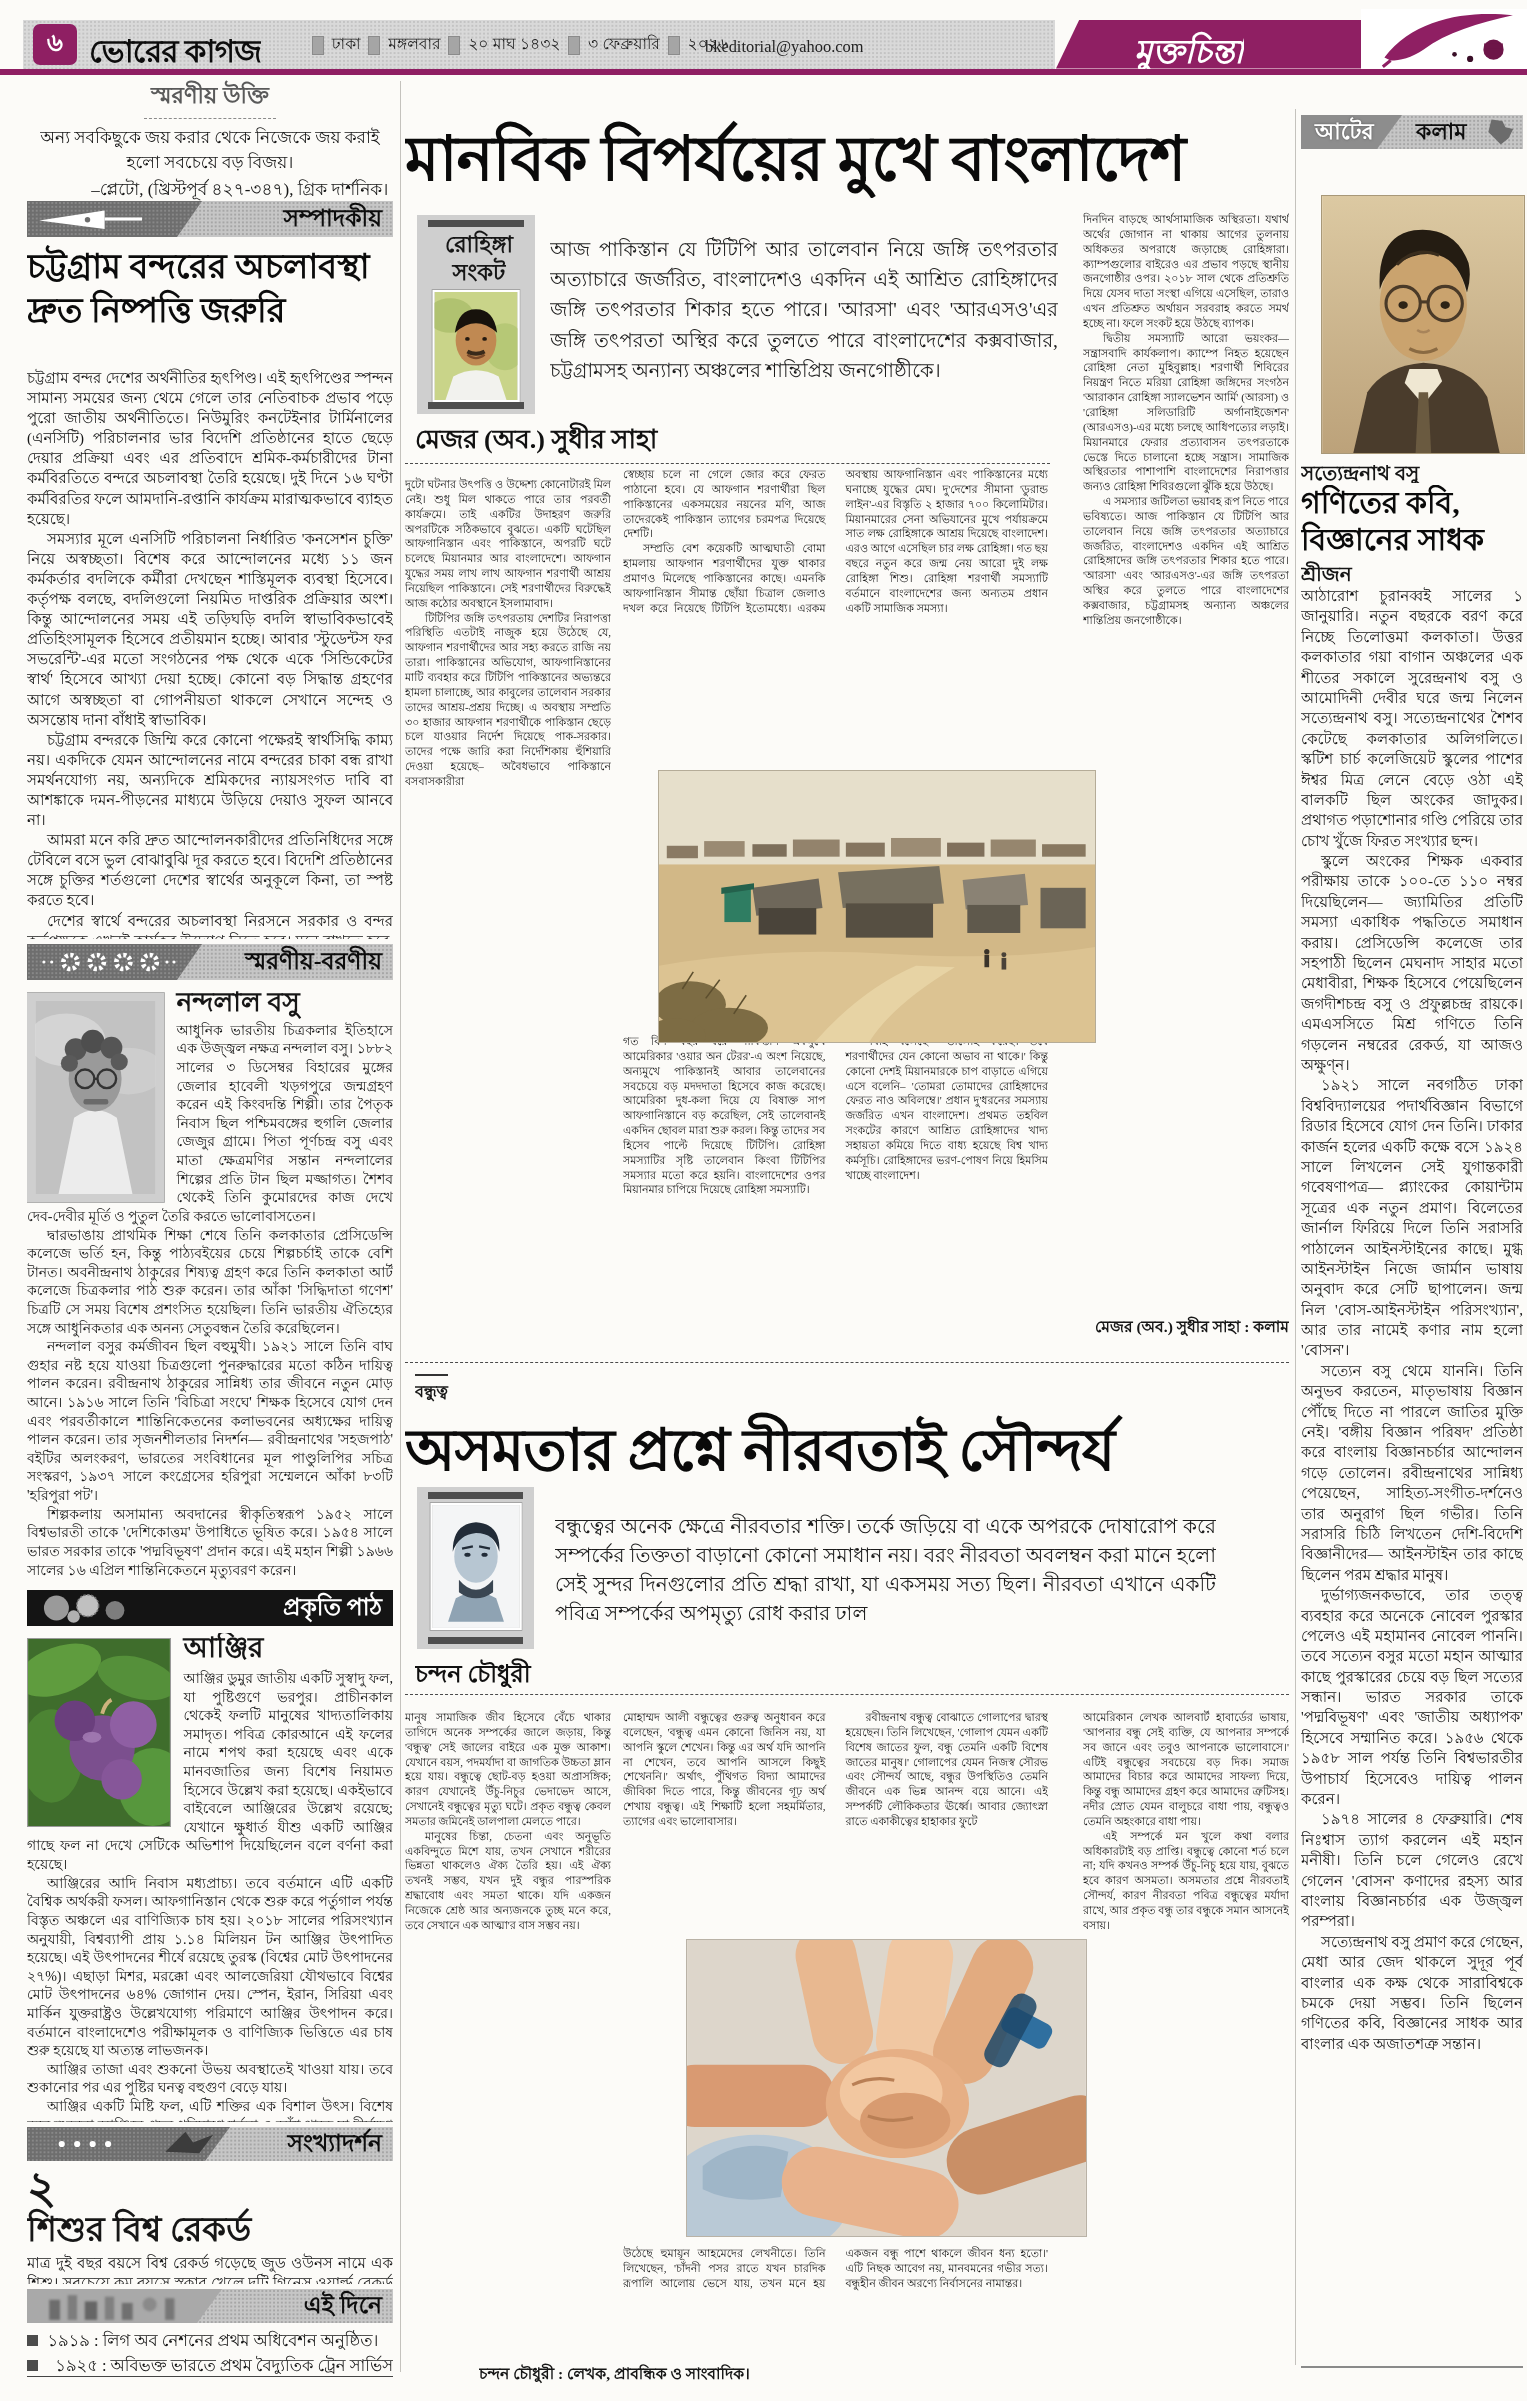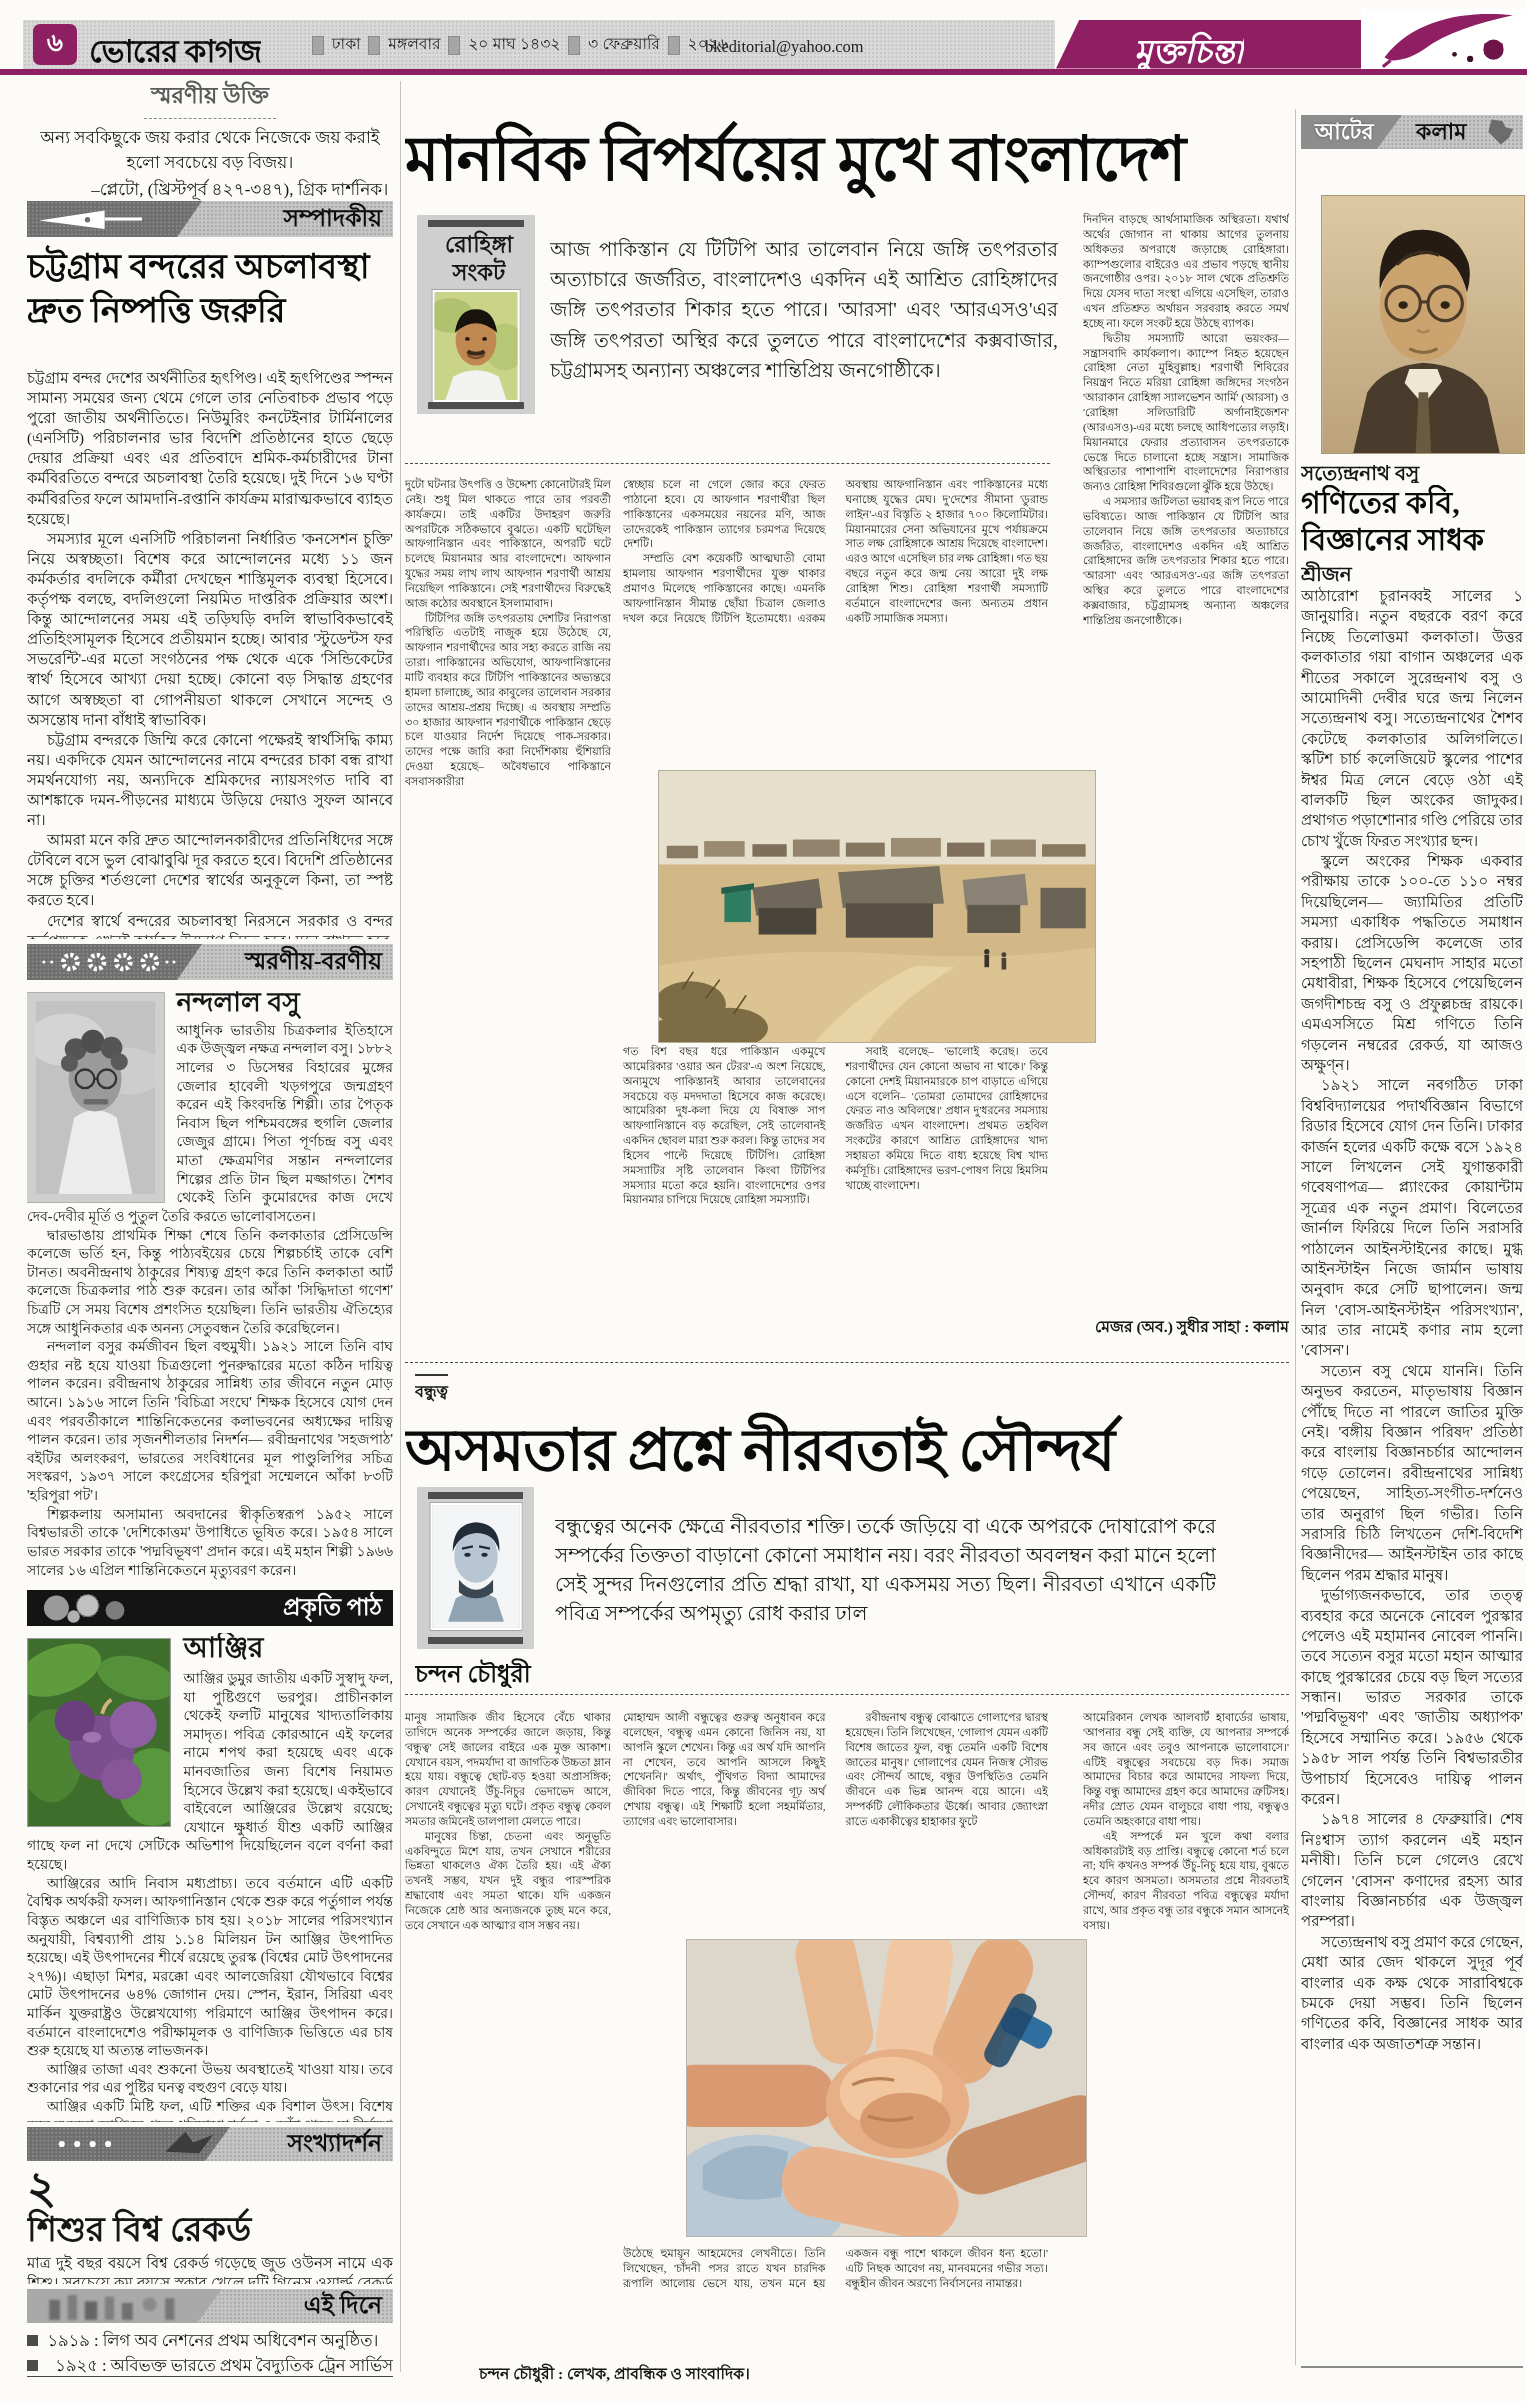--- a/index.html
+++ b/index.html
@@ -275,28 +275,29 @@
       <ellipse cx="42" cy="60" rx="3" ry="2.4" fill="#241a10"></ellipse>
         <ellipse cx="64" cy="60" rx="3" ry="2.4" fill="#241a10"></ellipse>
       <path d="M42 80 q11 9 22 0" stroke="#7a4a28" stroke-width="3" fill="none"></path>
       <path d="M42 76 q11 6 22 0" stroke="#3a2a1a" stroke-width="5" fill="none"></path>
     </svg>
     <div class="bbar"></div>
   </div>
 
   <div class="blk stand jt" style="left:550px;top:235px;width:508px;height:165px;">আজ পাকিস্তান যে টিটিপি আর তালেবান নিয়ে জঙ্গি তৎপরতার অত্যাচারে জর্জরিত, বাংলাদেশও একদিন এই আশ্রিত রোহিঙ্গাদের জঙ্গি তৎপরতার শিকার হতে পারে। 'আরসা' এবং 'আরএসও'এর জঙ্গি তৎপরতা অস্থির করে তুলতে পারে বাংলাদেশের কক্সবাজার, চট্টগ্রামসহ অন্যান্য অঞ্চলের শান্তিপ্রিয় জনগোষ্ঠীকে।</div>
 
+  <div class="blk byline" style="left:415px;top:419px;width:436px;height:36px;">মেজর (অব.) সুধীর সাহা</div>
   <div class="blk dash" style="left:405px;top:463px;width:645px;"></div>
 
   <div class="blk bodytxt jt" style="left:405px;top:477px;width:206px;height:866px;">
     <p class="fp">দুটো ঘটনার উৎপত্তি ও উদ্দেশ্য কোনোটারই মিল নেই। শুধু মিল থাকতে পারে তার পরবর্তী কার্যক্রমে। তাই একটির উদাহরণ জরুরি অপরটিকে সঠিকভাবে বুঝতে। একটি ঘটেছিল আফগানিস্তান এবং পাকিস্তানে, অপরটি ঘটে চলেছে মিয়ানমার আর বাংলাদেশে। আফগান যুদ্ধের সময় লাখ লাখ আফগান শরণার্থী আশ্রয় নিয়েছিল পাকিস্তানে। সেই শরণার্থীদের বিরুদ্ধেই আজ কঠোর অবস্থানে ইসলামাবাদ।</p>
     <p>টিটিপির জঙ্গি তৎপরতায় দেশটির নিরাপত্তা পরিস্থিতি এতটাই নাজুক হয়ে উঠেছে যে, আফগান শরণার্থীদের আর সহ্য করতে রাজি নয় তারা। পাকিস্তানের অভিযোগ, আফগানিস্তানের মাটি ব্যবহার করে টিটিপি পাকিস্তানের অভ্যন্তরে হামলা চালাচ্ছে, আর কাবুলের তালেবান সরকার তাদের আশ্রয়-প্রশ্রয় দিচ্ছে। এ অবস্থায় সম্প্রতি ৩০ হাজার আফগান শরণার্থীকে পাকিস্তান ছেড়ে চলে যাওয়ার নির্দেশ দিয়েছে পাক-সরকার। তাদের পক্ষে জারি করা নির্দেশিকায় হুঁশিয়ারি দেওয়া হয়েছে– অবৈধভাবে পাকিস্তানে বসবাসকারীরা</p>
   </div>
 
-  <div class="blk" style="left:623px;top:477px;width:425px;height:866px;">
+  <div class="blk" style="left:623px;top:467px;width:425px;height:866px;">
     <div class="cols2 bodytxt jt" style="height:290px;overflow:hidden;">
       <p class="fp">স্বেচ্ছায় চলে না গেলে জোর করে ফেরত পাঠানো হবে। যে আফগান শরণার্থীরা ছিল পাকিস্তানের একসময়ের নয়নের মণি, আজ তাদেরকেই পাকিস্তান ত্যাগের চরমপত্র দিয়েছে দেশটি।</p>
       <p>সম্প্রতি বেশ কয়েকটি আত্মঘাতী বোমা হামলায় আফগান শরণার্থীদের যুক্ত থাকার প্রমাণও মিলেছে পাকিস্তানের কাছে। এমনকি আফগানিস্তান সীমান্ত ছোঁয়া চিত্রাল জেলাও দখল করে নিয়েছে টিটিপি ইতোমধ্যে। এরকম অবস্থায় আফগানিস্তান এবং পাকিস্তানের মধ্যে ঘনাচ্ছে যুদ্ধের মেঘ। দু'দেশের সীমানা 'ডুরান্ড লাইন'-এর বিস্তৃতি ২ হাজার ৭০০ কিলোমিটার। মিয়ানমারের সেনা অভিযানের মুখে পর্যায়ক্রমে সাত লক্ষ রোহিঙ্গাকে আশ্রয় দিয়েছে বাংলাদেশ। এরও আগে এসেছিল চার লক্ষ রোহিঙ্গা। গত ছয় বছরে নতুন করে জন্ম নেয় আরো দুই লক্ষ রোহিঙ্গা শিশু। রোহিঙ্গা শরণার্থী সমস্যাটি বর্তমানে বাংলাদেশের জন্য অন্যতম প্রধান একটি সামাজিক সমস্যা।</p>
     </div>
     <div style="height:277px;"></div>
     <div class="cols2 bodytxt jt" style="height:296px;overflow:hidden;">
       <p class="fp">গত বিশ বছর ধরে পাকিস্তান একমুখে আমেরিকার 'ওয়ার অন টেরর'-এ অংশ নিয়েছে, অন্যমুখে পাকিস্তানই আবার তালেবানের সবচেয়ে বড় মদদদাতা হিসেবে কাজ করেছে। আমেরিকা দুধ-কলা দিয়ে যে বিষাক্ত সাপ আফগানিস্তানে বড় করেছিল, সেই তালেবানই একদিন ছোবল মারা শুরু করল। কিন্তু তাদের সব হিসেব পাল্টে দিয়েছে টিটিপি। রোহিঙ্গা সমস্যাটির সৃষ্টি তালেবান কিংবা টিটিপির সমস্যার মতো করে হয়নি। বাংলাদেশের ওপর মিয়ানমার চাপিয়ে দিয়েছে রোহিঙ্গা সমস্যাটি।</p>
       <p>সবাই বলেছে– 'ভালোই করেছ। তবে শরণার্থীদের যেন কোনো অভাব না থাকে।' কিন্তু কোনো দেশই মিয়ানমারকে চাপ বাড়াতে এগিয়ে এসে বলেনি– 'তোমরা তোমাদের রোহিঙ্গাদের ফেরত নাও অবিলম্বে।' প্রধান দু'ধরনের সমস্যায় জর্জরিত এখন বাংলাদেশ। প্রথমত তহবিল সংকটের কারণে আশ্রিত রোহিঙ্গাদের খাদ্য সহায়তা কমিয়ে দিতে বাধ্য হয়েছে বিশ্ব খাদ্য কর্মসূচি। রোহিঙ্গাদের ভরণ-পোষণ নিয়ে হিমসিম খাচ্ছে বাংলাদেশ।</p>
     </div>
   </div>

